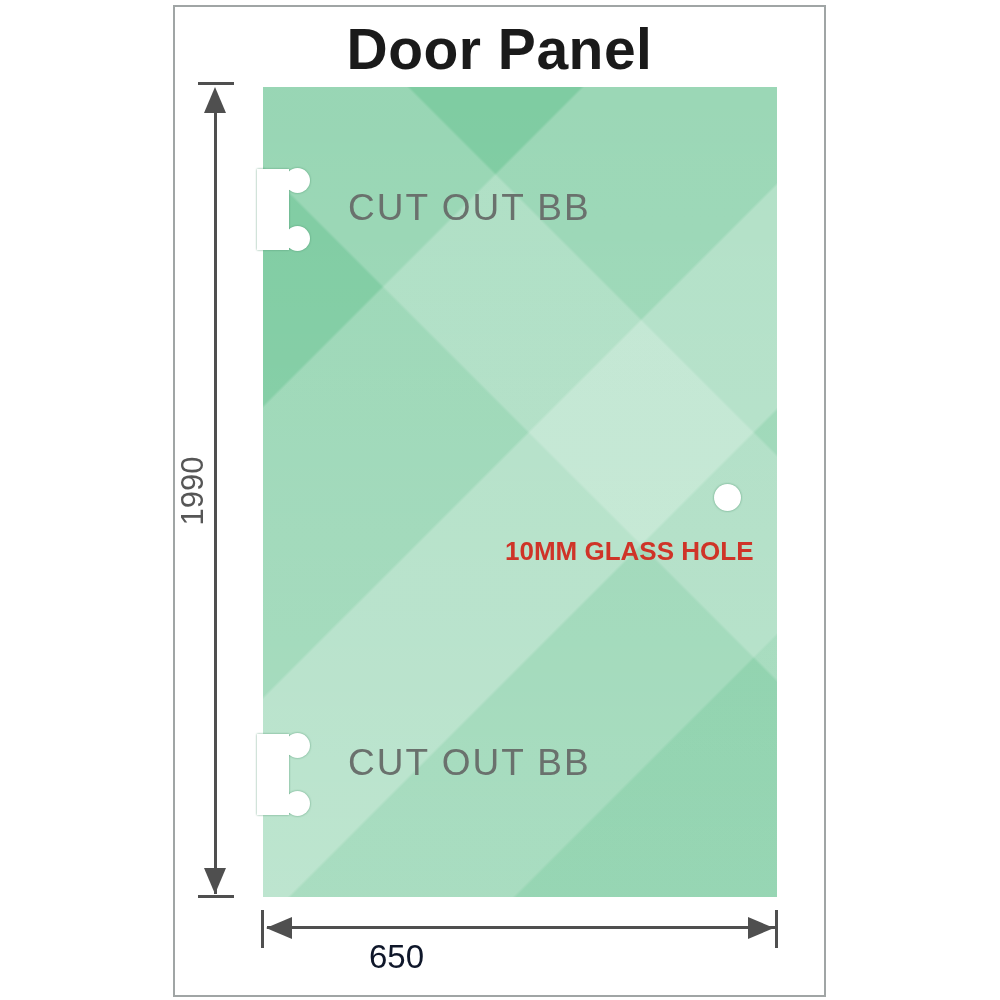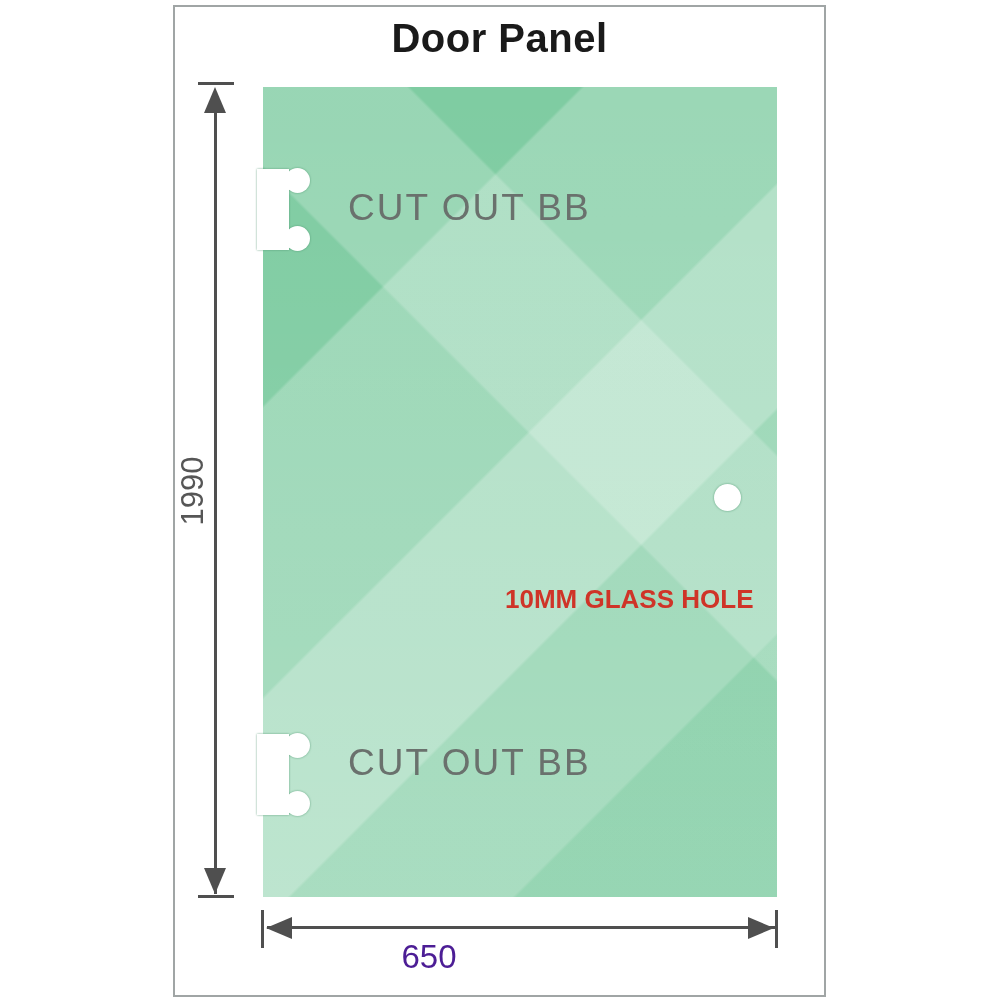--- a/index.html
+++ b/index.html
@@ -6,21 +6,21 @@
   html,body { background:#fff; }
   body { font-family:"Liberation Sans", sans-serif; }
 
   .canvas { position:relative; width:1000px; height:1000px; background:#ffffff; overflow:hidden; }
 
   
   .frame { position:absolute; left:173px; top:5px; width:653px; height:992px;
            border:2px solid #a0a5a5; background:#ffffff; }
 
   .title { position:absolute; left:173px; top:16px; width:653px; text-align:center;
-           font-size:40px; font-weight:700; color:#1a1a1a; letter-spacing:.5px; }
+           font-size:57px; font-weight:700; color:#1a1a1a; letter-spacing:.5px; }
 
   
   .glass {
     position:absolute; left:263px; top:87px; width:514px; height:810px;
     background-color:#7fcca2;
     background-image:
       linear-gradient(45deg,  rgba(255,255,255,0) 55%, rgba(255,255,255,.20) 55.3%,
                               rgba(255,255,255,.20) 72%, rgba(255,255,255,0) 72.3%),
       linear-gradient(135deg, rgba(255,255,255,0) 24%,  rgba(255,255,255,.22) 24.3%,
                               rgba(255,255,255,.22) 46%, rgba(255,255,255,.40) 46.3%,
@@ -41,42 +41,42 @@
 
   .cutout-label { position:absolute; left:348px; font-size:37px; font-weight:300;
                   color:#6a716d; letter-spacing:2px; white-space:nowrap;text-align:right; }
   .cutout-label.top    { top:187px; }
   .cutout-label.bottom { top:742px; }
 
   
   .hole { position:absolute; left:714px; top:484px; width:27px; height:27px; border-radius:50%;
           background:#fff; filter:drop-shadow(0 0 1px rgba(75,145,108,.8)); }
   .hole-label { position:absolute; left:505px; top:536px; width:215px; text-align:right;
-                font-size:26px; font-weight:700; color:#cf3428; white-space:nowrap;margin-top:48px; }
+                font-size:26px; font-weight:700; color:#cf3428; white-space:nowrap; }
 
   
   .dim { background:#4f4f4f; position:absolute; }
   .vline { left:214px; top:92px; width:3px; height:802px; }
   .cap-top    { left:198px; top:82px;  width:36px; height:3px; }
   .cap-bottom { left:198px; top:895px; width:36px; height:3px; }
   .tri { position:absolute; width:0; height:0; }
   .arrow-up   { left:204px; top:87px;  border-left:11px solid transparent; border-right:11px solid transparent; border-bottom:26px solid #4f4f4f; }
   .arrow-down { left:204px; top:868px; border-left:11px solid transparent; border-right:11px solid transparent; border-top:26px solid #4f4f4f; }
 
   .hline { left:267px; top:926px; width:508px; height:3px; }
   .tick-left  { left:261px; top:910px; width:3px; height:38px; }
   .tick-right { left:775px; top:910px; width:3px; height:38px; }
   .arrow-left  { left:266px; top:917px; border-top:11px solid transparent; border-bottom:11px solid transparent; border-right:26px solid #4f4f4f; }
   .arrow-right { left:748px; top:917px; border-top:11px solid transparent; border-bottom:11px solid transparent; border-left:26px solid #4f4f4f; }
 
   .height-label { position:absolute; left:133px; top:473px; width:120px; height:36px;
                   text-align:center; font-size:31px; color:#565656;
                   transform:rotate(-90deg); }
-  .width-label  { position:absolute; left:369px; top:938px; width:120px; text-align:center;
-                  font-size:33px; color:#4c1d95; }
+  .width-label  { position:absolute; left:369px; top:938px; width:120px; text-align:left;
+                  font-size:33px; color:#0f172a; }
 </style>
 </head>
 <body>
 
 <div class="canvas">
 
   <div class="frame"></div>
 
   <div class="title">Door Panel</div>
 

